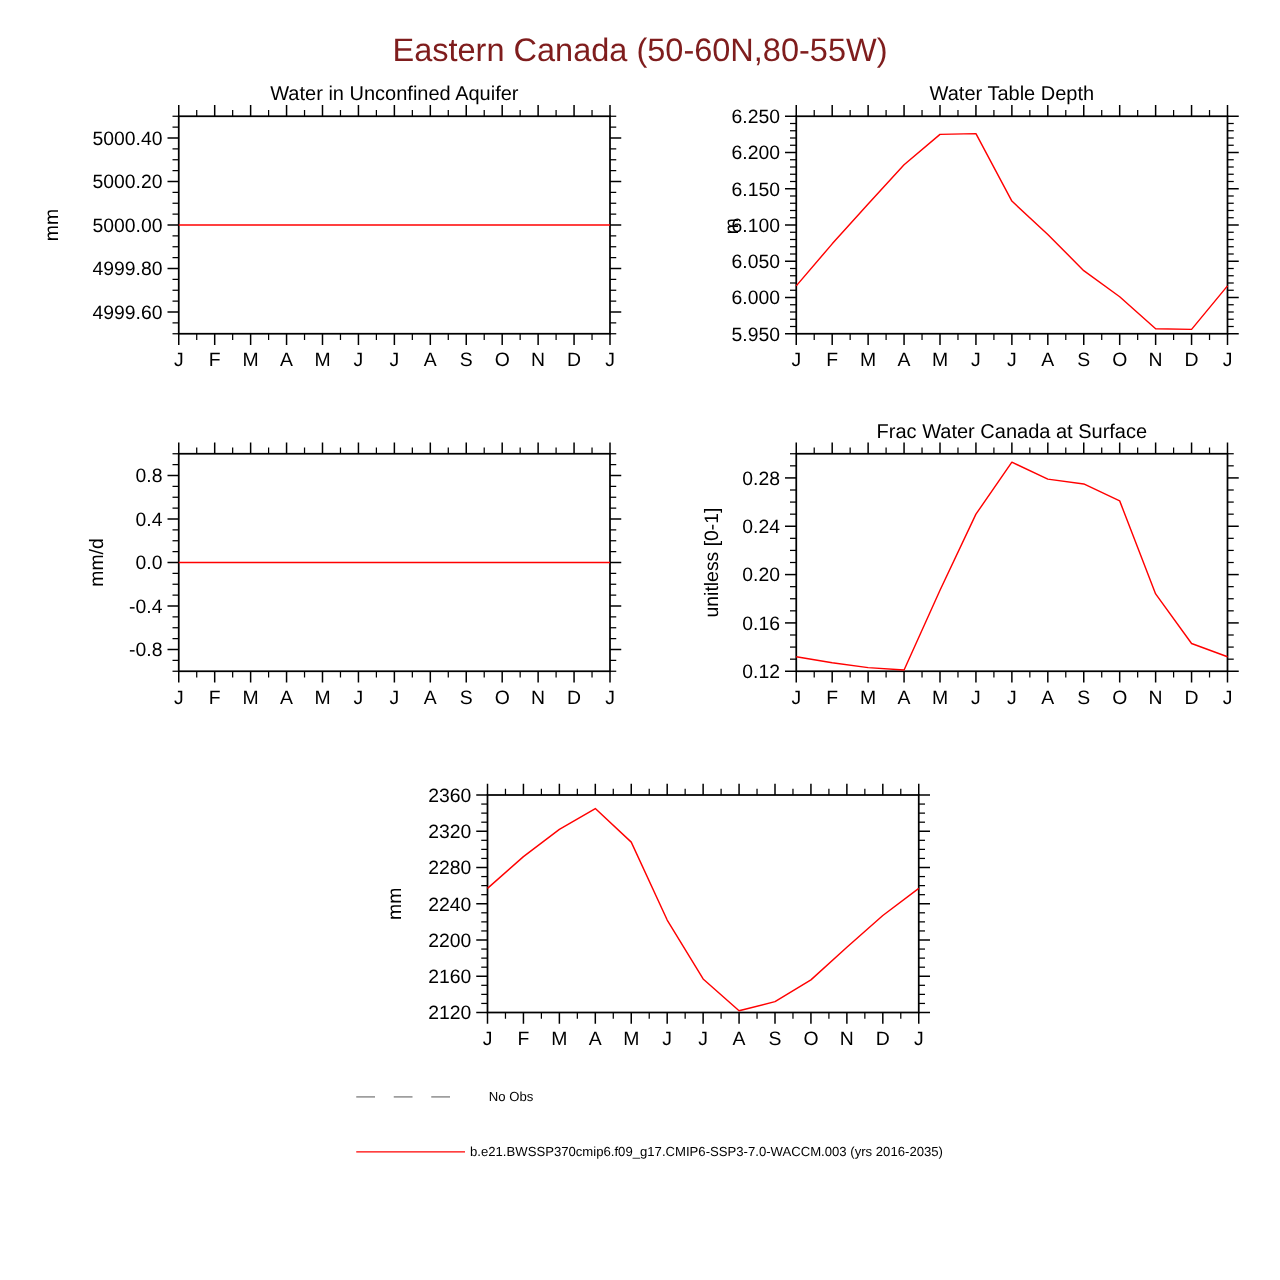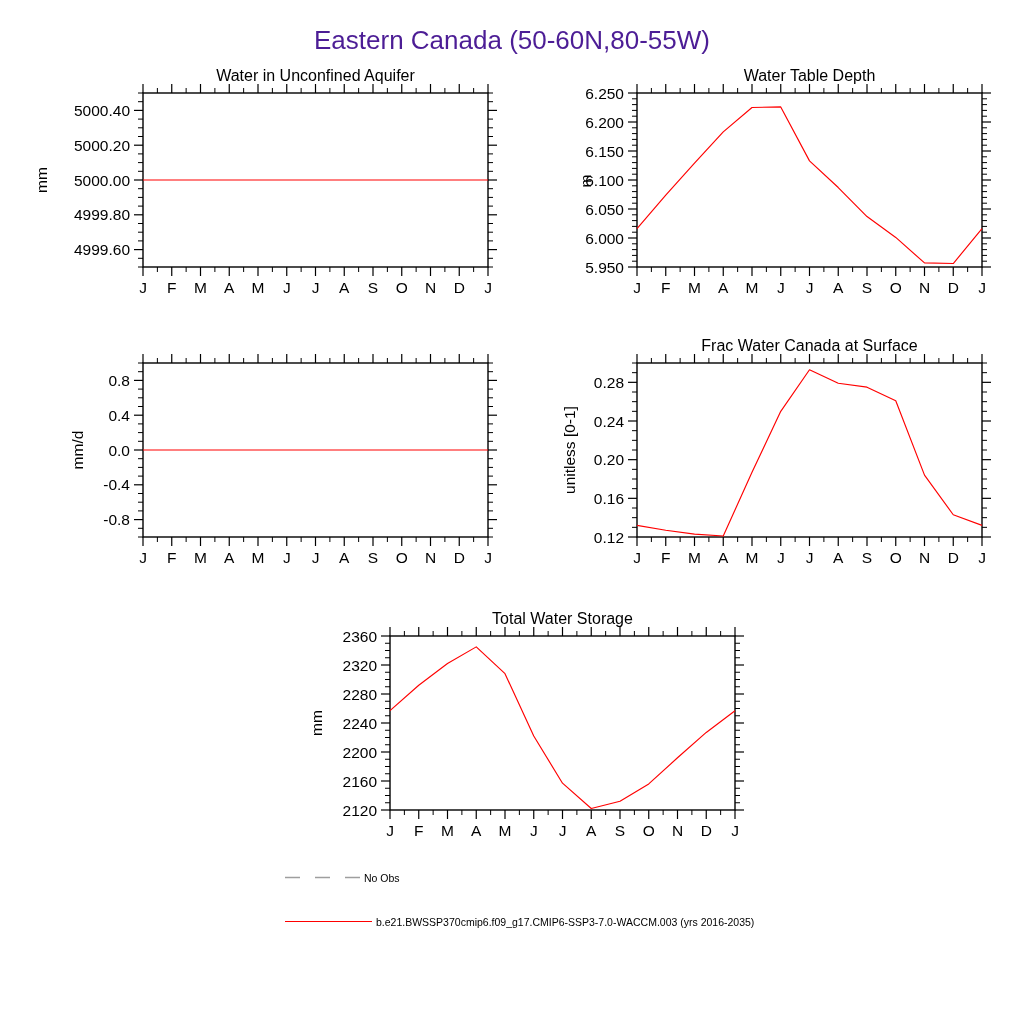--- a/index.html
+++ b/index.html
@@ -3,21 +3,21 @@
 <meta charset="utf-8">
 <style>
   html,body{margin:0;padding:0;background:#fff;}
   .page{
     position:relative;width:1024px;height:1024px;background:#ffffff;
     font-family:"Liberation Sans",sans-serif;overflow:hidden;color:#000;
   }
   #canvas{position:absolute;left:0;top:0;}
   .main-title{
     position:absolute;left:0;top:26px;width:1024px;text-align:center;
-    font-size:26px;line-height:28px;color:#4c1d95;
+    font-size:26px;line-height:28px;color:#7f1d1d;
   }
   .panel-title{
     position:absolute;text-align:center;font-size:16px;line-height:18px;color:#000;white-space:nowrap;
   }
   .pt-0{left:143px;top:67px;width:345px;}
   .pt-1{left:637px;top:67px;width:345px;}
   .pt-2{left:143px;top:337px;width:345px;}
   .pt-3{left:637px;top:337px;width:345px;}
   .pt-4{left:390px;top:610px;width:345px;}
   .ylab{
@@ -25,21 +25,21 @@
     transform:translate(-50%,-50%) rotate(-90deg);
   }
   .yl-0{left:42px;top:180px;}
   .yl-1{left:586px;top:181px;}
   .yl-2{left:78px;top:450px;}
   .yl-3{left:570px;top:450px;}
   .yl-4{left:317px;top:723px;}
   .legend-label{
     position:absolute;font-size:10.5px;line-height:12px;color:#000;white-space:nowrap;
   }
-  .ll-0{left:364px;top:872px;}
+  .ll-0{left:391px;top:872px;}
   .ll-1{left:376px;top:916px;text-align:right;}
   svg text{font-family:"Liberation Sans",sans-serif;fill:#000;}
 </style>
 </head>
 <body>
 
 <div class="page">
   <svg id="canvas" width="1024" height="1024">
       <line x1="143" y1="84" x2="143" y2="93" stroke="#000" stroke-width="1.2"></line>
       <line x1="143" y1="267" x2="143" y2="276" stroke="#000" stroke-width="1.2"></line>
@@ -631,21 +631,20 @@
       <polyline points="390,710.675 418.75,685.3 447.5,663.55 476.25,646.875 505,673.7 533.75,736.05 562.5,783.175 591.25,808.55 620,801.3 648.75,783.9 677.5,757.8 706.25,732.425 735,710.675" fill="none" stroke="#ff0000" stroke-width="1.15" stroke-linejoin="round"></polyline>
       <line x1="285" y1="877.5" x2="360" y2="877.5" stroke="#9e9e9e" stroke-width="1.4" stroke-dasharray="15 15"></line>
       <line x1="285" y1="921.5" x2="372" y2="921.5" stroke="#ff0000" stroke-width="1.1"></line>
     </svg>
 
   <div class="main-title">Eastern Canada (50-60N,80-55W)</div>
 
   <div class="panel-title pt-1">Water Table Depth</div>
   <div class="panel-title pt-0">Water in Unconfined Aquifer</div>
   <div class="panel-title pt-3">Frac Water Canada at Surface</div>
-  <div class="panel-title pt-4">Total Water Storage</div>
 
   <div class="ylab yl-0">mm</div>
   <div class="ylab yl-1">m</div>
   <div class="ylab yl-2">mm/d</div>
   <div class="ylab yl-3">unitless [0-1]</div>
   <div class="ylab yl-4">mm</div>
 
   <div class="legend-label ll-0">No Obs</div>
   <div class="legend-label ll-1">b.e21.BWSSP370cmip6.f09_g17.CMIP6-SSP3-7.0-WACCM.003 (yrs 2016-2035)</div>
 </div>

